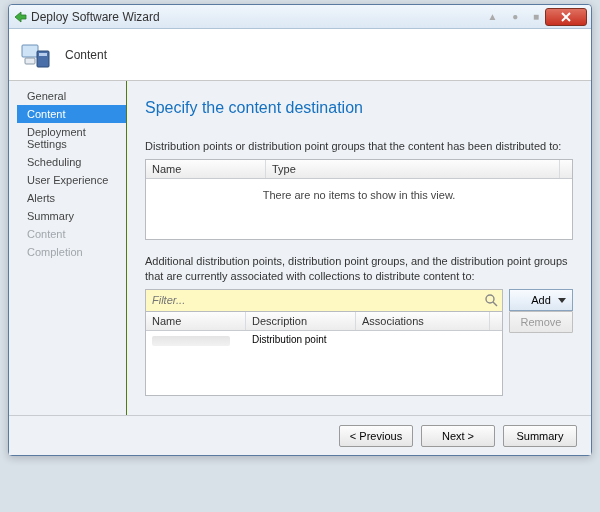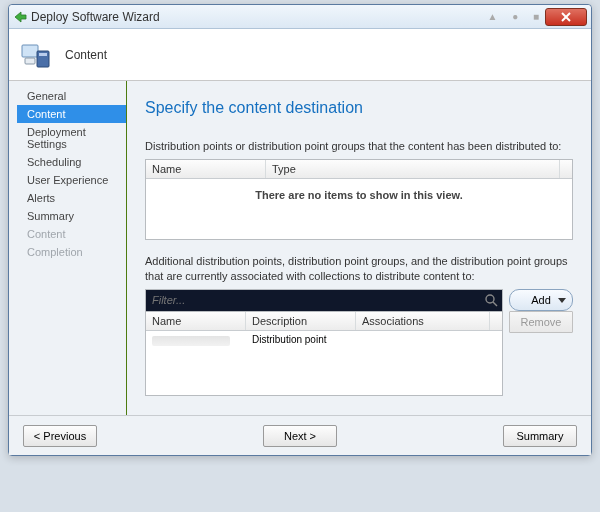--- a/index.html
+++ b/index.html
@@ -18,38 +18,38 @@
 .sidebar { width: 118px; background: #eef2f6; border-right: 1px solid #4d7c0f; padding-top: 6px; padding-left: 8px; }
 .sidebar .item { padding: 3px 10px; font-size: 11px; color: #444; cursor: pointer; }
 .sidebar .item.selected { background: #2f8fe8; color: #fff; }
 .sidebar .item.disabled { color: #a0a6ac; }
 .main { flex: 1; padding: 18px 18px 8px 18px; background: #eef2f6; display:flex; flex-direction:column; }
 .main h1 { font-size: 16px; font-weight: normal; color: #1570c0; margin-bottom: 22px; }
 .desc { font-size: 11px; color: #333; margin-bottom: 6px; line-height: 1.3; }
 .grid { border: 1px solid #b8bcc0; background: #fff; }
 .grid .cols { display: flex; background: linear-gradient(#fdfdfd,#ececec); border-bottom: 1px solid #c8ccd0; font-size: 11px; color: #333; }
 .grid .cols div { padding: 3px 6px; border-right: 1px solid #d8dcde; }
-.grid .empty { text-align: center; padding: 10px 0; font-size: 11px; color: #444; font-weight: bold; }
+.grid .empty { text-align: center; padding: 10px 0; font-size: 11px; color: #444; }
 .grid .gbody { height: 60px; }
 .filterrow { display: flex; margin-bottom: 0; }
-.filterwrap { flex: 1; position: relative; border: 1px solid #b8bcc0; border-bottom: none; background: #0f172a; display:flex; align-items:center;}
+.filterwrap { flex: 1; position: relative; border: 1px solid #b8bcc0; border-bottom: none; background: #fef9c3; display:flex; align-items:center;}
 .filterwrap input { border: none; outline: none; width: 100%; padding: 4px 22px 4px 6px; font-size: 11px; font-style: italic; color: #888; background: transparent; }
 .filterwrap .mag { position: absolute; right: 4px; top: 3px; width: 14px; height: 14px; }
-.addbtn { width: 64px; margin-left: 6px; height: 22px; background: linear-gradient(#f8fbff,#dde8f4); border: 1px solid #8aa4c0; border-radius: 10px; font-size: 11px; display:flex; align-items:center; justify-content:center; position:relative; cursor:pointer;}
+.addbtn { width: 64px; margin-left: 6px; height: 22px; background: linear-gradient(#f8fbff,#dde8f4); border: 1px solid #8aa4c0; border-radius: 0; font-size: 11px; display:flex; align-items:center; justify-content:center; position:relative; cursor:pointer;}
 .addbtn .caret { position:absolute; right:6px; top:8px; width:0;height:0;border-left:4px solid transparent;border-right:4px solid transparent;border-top:5px solid #333;}
 .rmrow { display:flex; }
 .grid2 { flex:1; border: 1px solid #b8bcc0; background: #fff; }
 .grid2 .cols { display: flex; background: linear-gradient(#fdfdfd,#ececec); border-bottom: 1px solid #c8ccd0; font-size: 11px; color: #333; }
 .grid2 .cols div { padding: 3px 6px; border-right: 1px solid #d8dcde; }
 .grid2 .row { display: flex; font-size: 10px; }
 .grid2 .row div { padding: 3px 6px; }
 .grid2 .gbody2 { height: 64px; }
 .removebtn { width: 64px; margin-left: 6px; height: 22px; background: linear-gradient(#f6f6f6,#e8e8e8); border: 1px solid #c0c0c0; border-radius:1px; font-size:11px; color:#999; display:flex; align-items:center; justify-content:center;}
 .blurred { display:inline-block; width:78px; height:10px; background: linear-gradient(#e4e4e4,#f2f2f2); border-radius:2px; filter: blur(0.5px); margin-top:2px;}
-.footer { height: 40px; border-top: 1px solid #c8ccd0; background: #eef2f6; display:flex; align-items:center; justify-content:space-between; padding: 0 14px; gap: 8px; }
+.footer { height: 40px; border-top: 1px solid #c8ccd0; background: #eef2f6; display:flex; align-items:center; justify-content:flex-end; padding: 0 14px; gap: 8px; }
 .footer button { width: 74px; height: 22px; background: linear-gradient(#fdfdfd,#e6e6e6); border: 1px solid #9a9a9a; border-radius: 2px; font-size: 11px; cursor:pointer; }
 .sp { height: 14px; }
 </style>
 </head>
 <body>
 
 <div class="window">
   <div class="titlebar">
     <span class="arrow">
       <svg viewBox="0 0 14 14">

